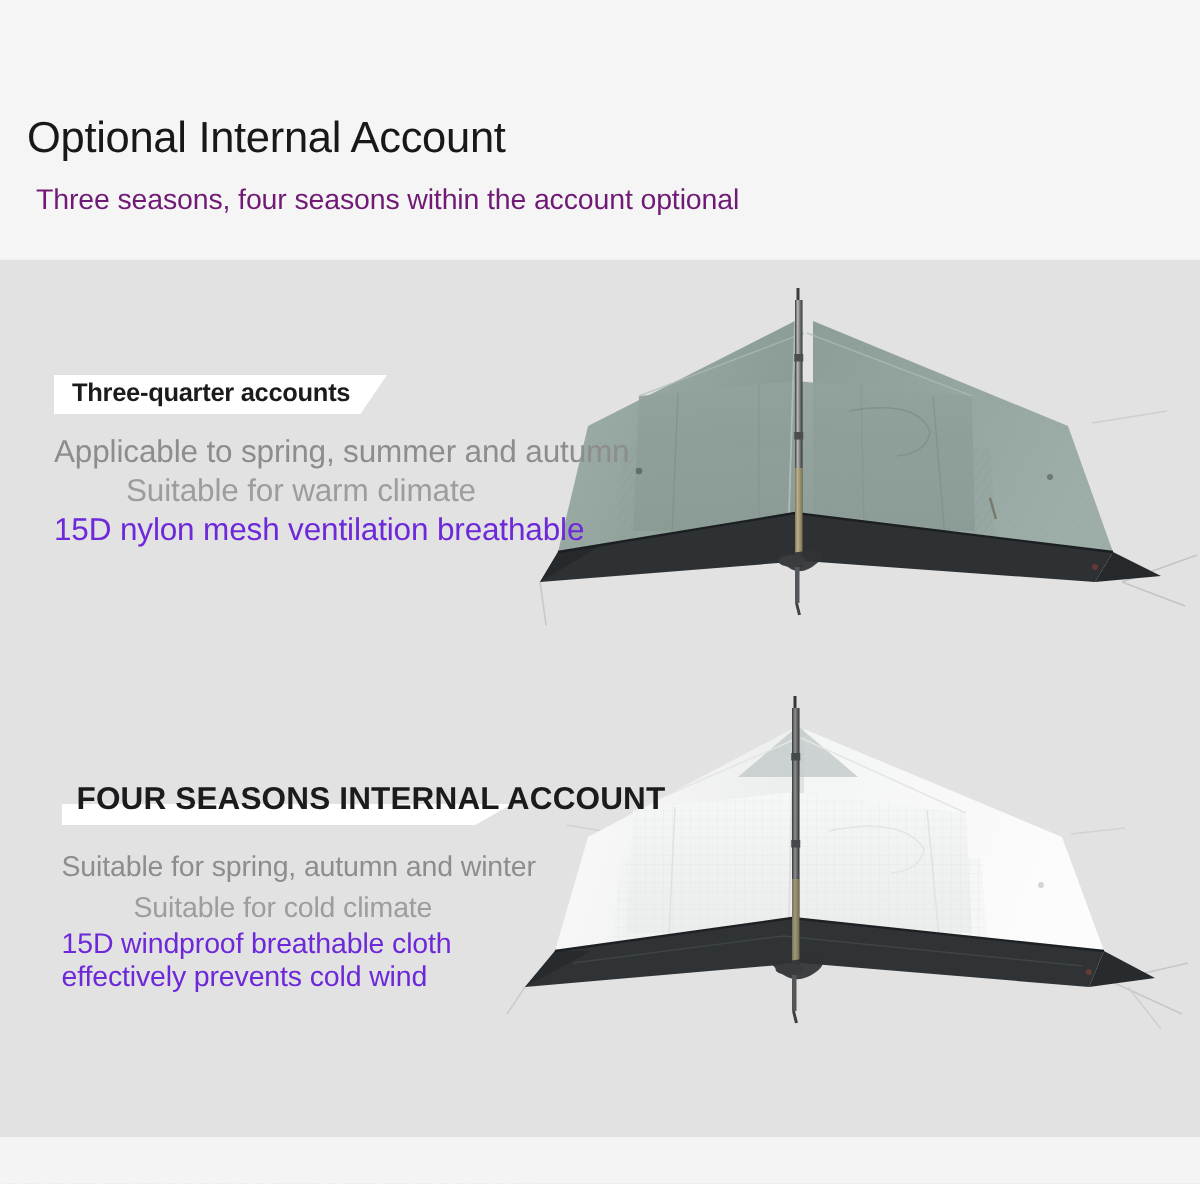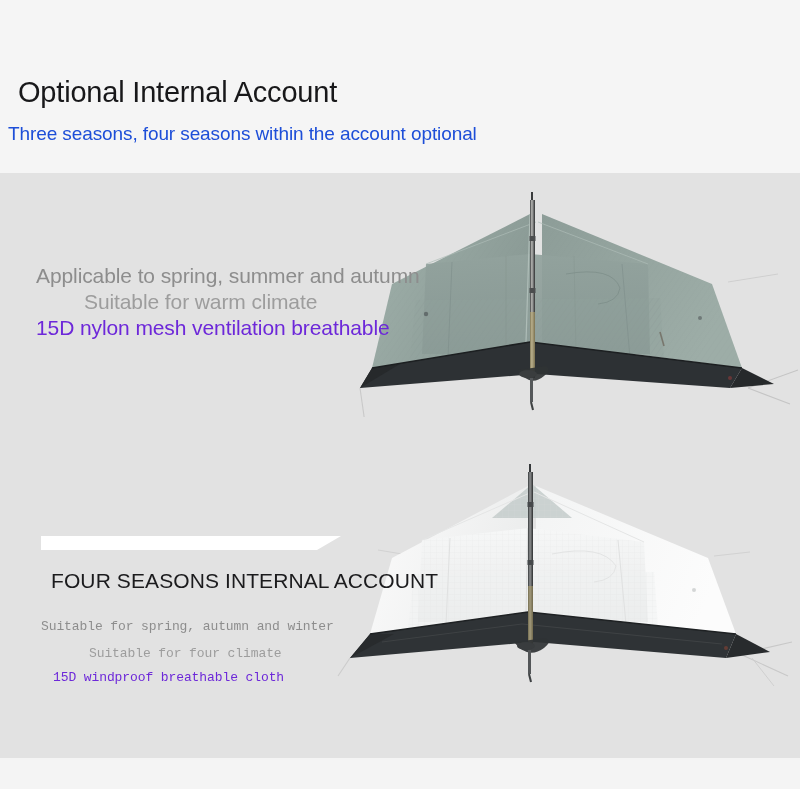--- a/index.html
+++ b/index.html
@@ -49,25 +49,25 @@
     position: absolute;
     left: 18px;
     top: 76px;
     font-size: 29px;
     font-weight: 400;
     color: #18181a;
     letter-spacing: -0.2px;
   }
   .page-subtitle {
     position: absolute;
-    left: 8px;
+    left: 24px;
     top: 123px;
     font-size: 19px;
     font-weight: 400;
-    color: #1d4ed8;
+    color: #701a75;
     letter-spacing: -0.1px;
   }
 
   
   .content-band {
     position: absolute;
     left: 0; top: 173px;
     width: 800px;
     height: 585px;
     background: #e2e2e2;
@@ -110,24 +110,23 @@
     padding: 3px 14px 3px 12px;
     letter-spacing: -0.2px;
   }
   .feature-1 .title-band {
     left: 0; top: 1px;
     width: 222px; height: 26px;
     clip-path: polygon(0 0, 100% 0, 92% 100%, 0 100%);
   }
   .feature-2 .feature-title {
     font-size: 21px;
-    font-weight: 400;
+    font-weight: 700;
     padding: 2px 10px 2px 10px;
     letter-spacing: 0.1px;
-    margin-top: 48px;
   }
   .feature-2 .title-band {
     left: 0; top: 17px;
     width: 300px; height: 14px;
     clip-path: polygon(0 0, 100% 0, 92% 100%, 0 100%);
   }
 
   .feature-lines {
     margin-top: 14px;
   }
@@ -137,22 +136,22 @@
     white-space: nowrap;
     letter-spacing: -0.1px;
   }
   .tone-a { color: #8d8d8d; }
   .tone-b { color: #9d9d9d; margin-left: 48px; }
   .tone-c { color: #6d28d9; }
 
   .feature-1 { left: 36px; top: 249px; }
   .feature-2 { left: 41px; top: 519px; }
   .feature-2 .feature-lines { margin-top: 18px; }
-  .feature-2 .feature-line { font-size: 13px; line-height: 27px; font-family: Liberation Mono, monospace; }
-  .feature-2 .tight { line-height: 22px; margin-left: 12px; }
+  .feature-2 .feature-line { font-size: 19px; line-height: 27px; }
+  .feature-2 .tight { line-height: 22px; }
 
   
   .tent-stage {
     position: absolute;
     z-index: 5;
   }
   .tent-stage svg { display: block; }
 </style>
 </head>
 <body>
@@ -326,30 +325,35 @@
     <ellipse cx="204" cy="184" rx="9" ry="4" fill="#393c3e"></ellipse>
     <rect x="206" y="188" width="3" height="24" fill="#535658"></rect>
     <path d="M207,212 L209,220" stroke="#3d4042" stroke-width="2"></path>
 
     <circle cx="404" cy="186" r="2" fill="#8f4333" opacity="0.55"></circle>
     <circle cx="372" cy="128" r="2" fill="#cfd2d2" opacity="0.9"></circle>
   </svg>
 </div>
 
 <div class="feature feature-1">
+  <div class="feature-title-wrap">
+    <span class="title-band"></span>
+    <span class="feature-title">Three-quarter accounts</span>
+  </div>
   <div class="feature-lines">
     <div class="feature-line tone-a">Applicable to spring, summer and autumn</div>
     <div class="feature-line tone-b">Suitable for warm climate</div>
     <div class="feature-line tone-c">15D nylon mesh ventilation breathable</div>
   </div>
 </div>
 
 <div class="feature feature-2">
   <div class="feature-title-wrap">
     <span class="title-band"></span>
     <span class="feature-title">FOUR SEASONS INTERNAL ACCOUNT</span>
   </div>
   <div class="feature-lines">
     <div class="feature-line tone-a">Suitable for spring, autumn and winter</div>
-    <div class="feature-line tone-b">Suitable for four climate</div>
+    <div class="feature-line tone-b">Suitable for cold climate</div>
     <div class="feature-line tone-c tight">15D windproof breathable cloth</div>
+    <div class="feature-line tone-c tight">effectively prevents cold wind</div>
   </div>
 </div>
 
 </body></html>

